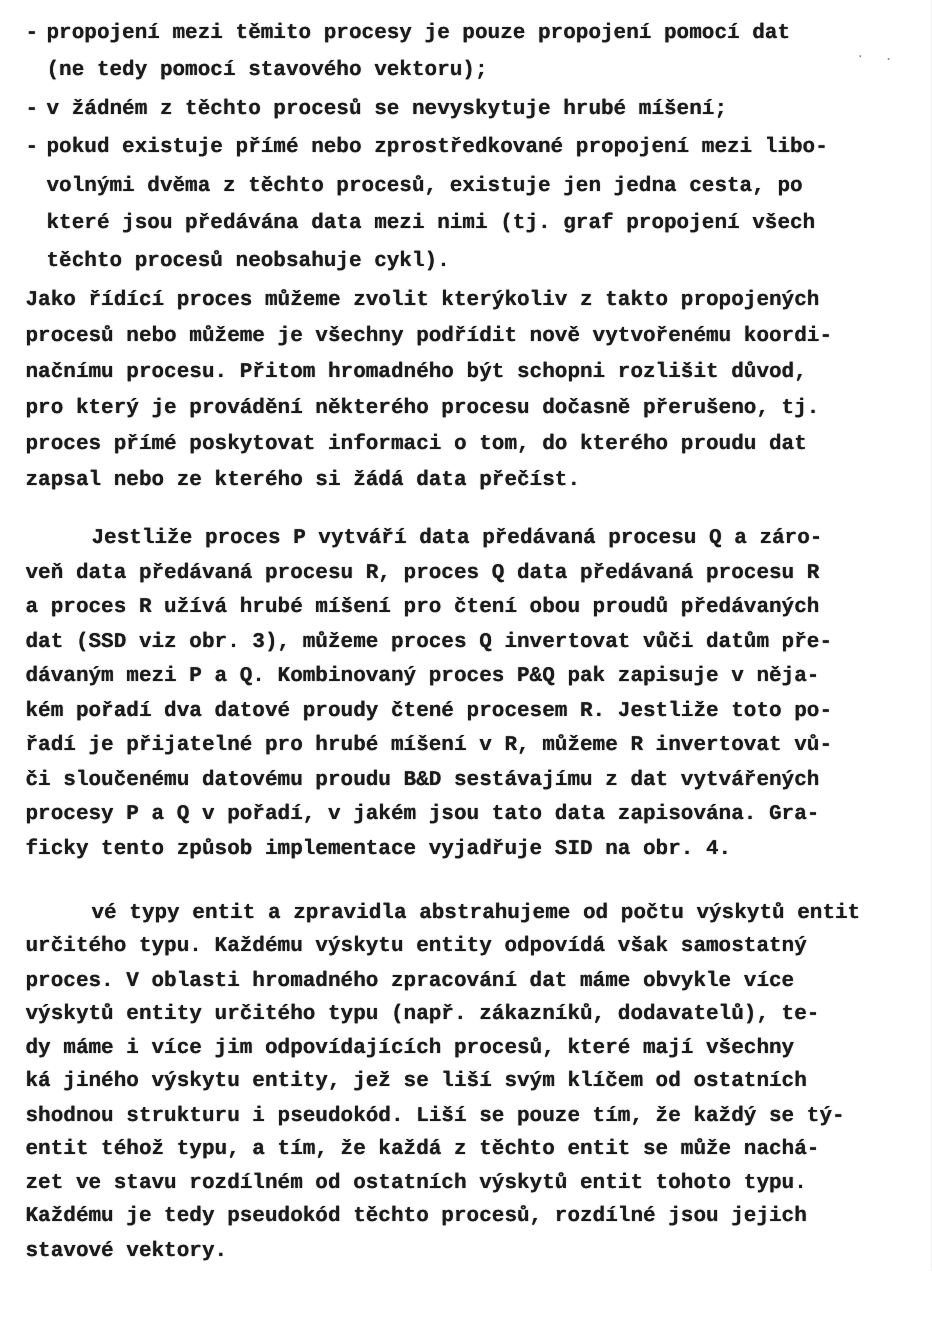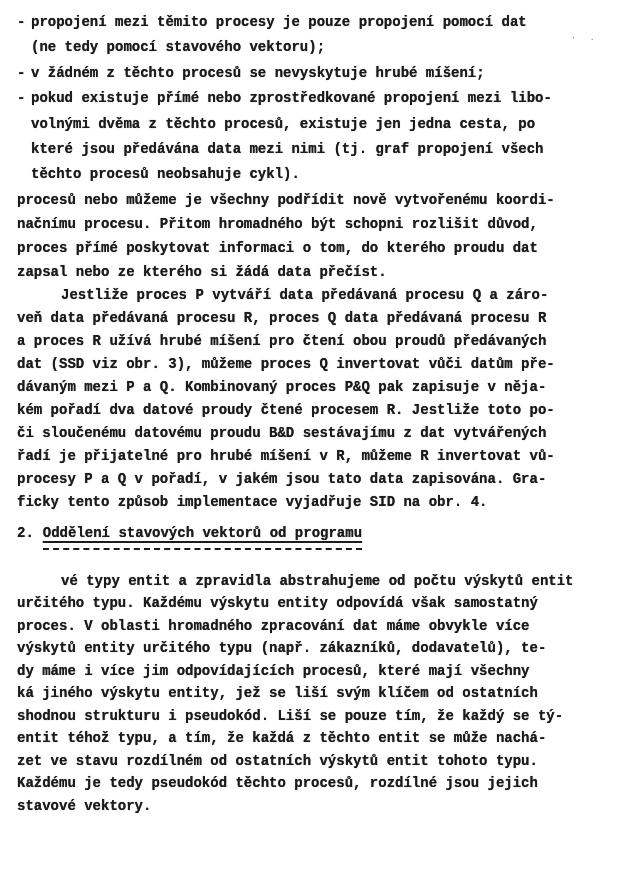--- a/index.html
+++ b/index.html
@@ -22,21 +22,21 @@
   
   .bullet-list { line-height: 25.4px; }
   .bullet { position: relative; }
   .bullet .bmark { position: absolute; left: 0; top: 0; }
   .bullet .blines { padding-left: 14px; }
 
   
   .para.p1 { margin-top: 0;  line-height: 24px; }
   .para.p2 { margin-top: 0;  line-height: 23px; }
   .para.p3 { margin-top: 20px; line-height: 22.5px; }
-  .para.indent-first .tline:first-child { text-indent: 44px; }
+  .para.indent-first .tline:first-child { text-indent: 44px; margin-top: 16px; }
 
   
   .heading { margin-top: 7px; line-height: 24px; }
   .heading .hnum { display: inline-block; margin-right: 9px; }
   .heading .htitle {
     display: inline-block;
     text-decoration: underline;
     text-decoration-thickness: 2px;
     text-underline-offset: 4px;
     border-bottom: 2px dashed #1b1b1b;
@@ -82,42 +82,41 @@
         <div class="blines">
             <div class="tline">pokud existuje přímé nebo zprostředkované propojení mezi libo-</div>
             <div class="tline">volnými dvěma z těchto procesů, existuje jen jedna cesta, po</div>
             <div class="tline">které jsou předávána data mezi nimi (tj. graf propojení všech</div>
             <div class="tline">těchto procesů neobsahuje cykl).</div>
           </div>
       </div>
     </div>
 
     <div class="para p1">
+        <div class="tline">Jako řídící proces můžeme zvolit kterýkoliv z takto propojených</div>
         <div class="tline">procesů nebo můžeme je všechny podřídit nově vytvořenému koordi-</div>
         <div class="tline">načnímu procesu. Přitom hromadného být schopni rozlišit důvod,</div>
+        <div class="tline">pro který je provádění některého procesu dočasně přerušeno, tj.</div>
         <div class="tline">proces přímé poskytovat informaci o tom, do kterého proudu dat</div>
         <div class="tline">zapsal nebo ze kterého si žádá data přečíst.</div>
       </div>
 
     <div class="para p2 indent-first">
         <div class="tline">Jestliže proces P vytváří data předávaná procesu Q a záro-</div>
         <div class="tline">veň data předávaná procesu R, proces Q data předávaná procesu R</div>
         <div class="tline">a proces R užívá hrubé míšení pro čtení obou proudů předávaných</div>
         <div class="tline">dat (SSD viz obr. 3), můžeme proces Q invertovat vůči datům pře-</div>
         <div class="tline">dávaným mezi P a Q. Kombinovaný proces P&amp;Q pak zapisuje v něja-</div>
         <div class="tline">kém pořadí dva datové proudy čtené procesem R. Jestliže toto po-</div>
+        <div class="tline">řadí je přijatelné pro hrubé míšení v R, můžeme R invertovat vů-</div>
         <div class="tline">či sloučenému datovému proudu B&amp;D sestávajímu z dat vytvářených</div>
-        <div class="tline">řadí je přijatelné pro hrubé míšení v R, můžeme R invertovat vů-</div>
         <div class="tline">procesy P a Q v pořadí, v jakém jsou tato data zapisována. Gra-</div>
         <div class="tline">ficky tento způsob implementace vyjadřuje SID na obr. 4.</div>
       </div>
 
-    <div class="heading">
-      <span class="hnum">2.</span><span class="htitle">Oddělení stavových vektorů od programu</span>
-    </div>
 
     <div class="para p3 indent-first">
         <div class="tline">vé typy entit a zpravidla abstrahujeme od počtu výskytů entit</div>
         <div class="tline">určitého typu. Každému výskytu entity odpovídá však samostatný</div>
         <div class="tline">proces. V oblasti hromadného zpracování dat máme obvykle více</div>
         <div class="tline">výskytů entity určitého typu (např. zákazníků, dodavatelů), te-</div>
         <div class="tline">dy máme i více jim odpovídajících procesů, které mají všechny</div>
         <div class="tline">ká jiného výskytu entity, jež se liší svým klíčem od ostatních</div>
         <div class="tline">shodnou strukturu i pseudokód. Liší se pouze tím, že každý se tý-</div>
         <div class="tline">entit téhož typu, a tím, že každá z těchto entit se může nachá-</div>

